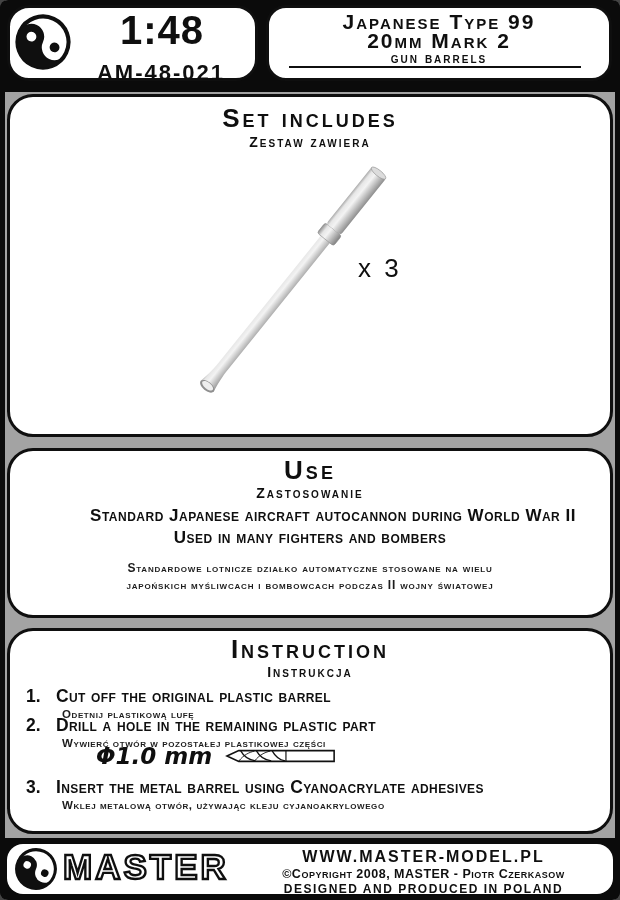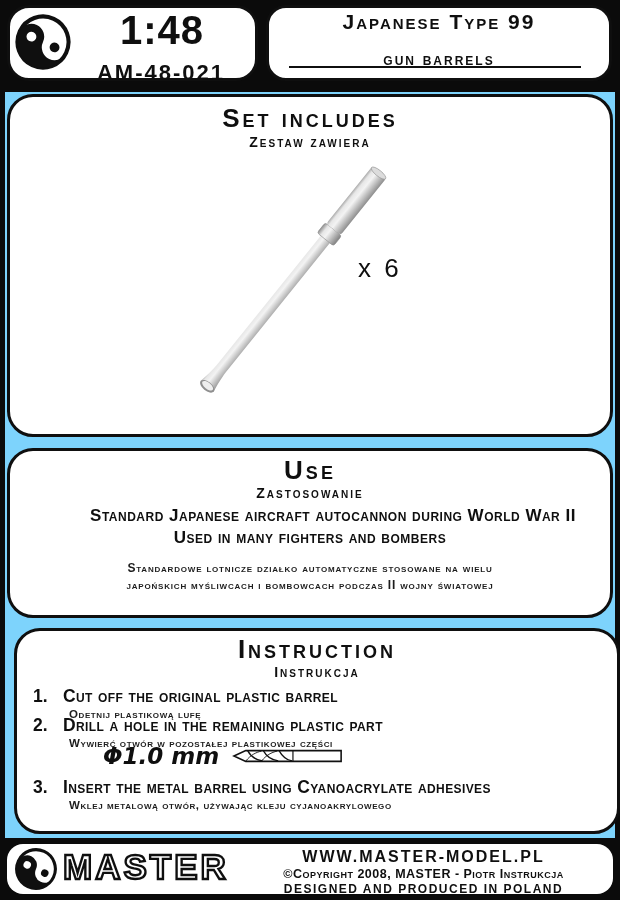--- a/index.html
+++ b/index.html
@@ -1,44 +1,44 @@
 <!DOCTYPE html>
 <html><head>
 <meta charset="utf-8">
 <style>
   html,body{margin:0;padding:0;background:#444;}
-  .page{position:relative;width:620px;height:900px;background:#7dd3fc;overflow:hidden;
-        font-family:"Liberation Sans",sans-serif;color:#0f0f0f;margin:0 auto;}
+  .page{position:relative;width:620px;height:900px;background:#a3a3a3;overflow:hidden;
+        font-family:"Liberation Sans",sans-serif;color:#0f0f0f;margin:0 auto;border-radius:8px;}
   .abs{position:absolute;}
   
   .band-top{left:0;top:0;width:620px;height:92px;background:#0b0b0b;}
   .band-bottom{left:0;top:838px;width:620px;height:62px;background:#0b0b0b;}
   .edge-l{left:0;top:0;width:5px;height:900px;background:#0b0b0b;}
   .edge-r{left:615px;top:0;width:5px;height:900px;background:#0b0b0b;}
   
   .box{position:absolute;background:#ffffff;border:3px solid #0f0f0f;}
   .hdr-left{left:7px;top:5px;width:245px;height:70px;border-radius:22px;}
   .hdr-right{left:266px;top:5px;width:340px;height:70px;border-radius:20px;}
   .sec-set{left:7px;top:94px;width:600px;height:337px;border-radius:26px;}
   .sec-use{left:7px;top:448px;width:600px;height:164px;border-radius:26px;}
-  .sec-ins{left:7px;top:628px;width:600px;height:200px;border-radius:26px;margin-left:7px;}
+  .sec-ins{left:7px;top:628px;width:600px;height:200px;border-radius:26px;}
   .ftr-box{left:7px;top:844px;width:606px;height:50px;border-radius:16px;background:#fff;border:none;}
   
   .sc{font-variant:small-caps;font-weight:700;}
   .ctr{left:0;right:0;text-align:center;white-space:nowrap;}
   .sec-title{font-size:26px;letter-spacing:3px;}
   .sec-sub{font-size:14px;letter-spacing:2px;}
   
   .scale{left:62px;width:180px;top:2px;text-align:center;font-size:40px;font-weight:700;letter-spacing:1px;line-height:1;}
   .series{left:56px;width:190px;top:40px;text-align:center;font-size:19px;font-weight:400;letter-spacing:1px;white-space:nowrap;margin-top:48px;}
   .code{left:56px;width:190px;top:52px;text-align:center;font-size:22px;font-weight:700;letter-spacing:2px;white-space:nowrap;}
   
   .pt1{top:2px;font-size:21px;letter-spacing:2px;}
   .pt2{top:21px;font-size:21px;letter-spacing:2px;}
-  .pt3{top:42px;font-size:17px;letter-spacing:2px;}
+  .pt3{top:42px;font-size:14px;letter-spacing:2px;}
   .pdiv{left:20px;top:58px;width:292px;border-top:2px solid #0f0f0f;height:0;}
   .pt4{top:59px;font-size:12.5px;letter-spacing:1.5px;}
   
   .use-l1{top:55px;font-size:17px;letter-spacing:0.5px;padding-left:46px;}
   .use-l2{top:77px;font-size:17px;letter-spacing:0.5px;}
   .use-p1{top:110px;font-size:12px;letter-spacing:0.8px;color:#1c1c1c;}
   .use-p2{top:127px;font-size:12px;letter-spacing:0.8px;color:#1c1c1c;}
   
   .step{position:absolute;left:16px;white-space:nowrap;}
   .step-en{font-size:17.5px;letter-spacing:0.4px;}
@@ -73,20 +73,21 @@
         <circle cx="50" cy="72" r="8.5" fill="#ffffff"></circle>
       </g>
     </svg>
     <div class="abs scale">1:48</div>
     <div class="abs series">AIR MASTER SERIES</div>
     <div class="abs code">AM-48-021</div>
   </div>
 
   <div class="box hdr-right">
     <div class="abs ctr sc pt1">Japanese Type 99</div>
+    <div class="abs ctr sc pt2">20mm Mark 2</div>
     <div class="abs ctr sc pt3">gun barrels</div>
     <div class="abs pdiv"></div>
   </div>
 
   <div class="box sec-set">
     <div class="abs ctr sc sec-title" style="top:6px;">Set includes</div>
     <div class="abs ctr sc sec-sub" style="top:37px;">Zestaw zawiera</div>
 
     <svg class="abs" style="left:135px;top:52px;" width="280" height="270" viewBox="0 0 280 270">
       <defs>
@@ -105,21 +106,21 @@
         <rect x="192" y="-10.5" width="13" height="21" rx="2.5" fill="url(#met)" stroke="#8a8a8a" stroke-width="0.6"></rect>
 
         <rect x="205" y="-9.2" width="73" height="18.4" rx="3" fill="url(#met)"></rect>
         <ellipse cx="277" cy="0" rx="3" ry="9" fill="#dcdcdc" stroke="#9a9a9a" stroke-width="0.7"></ellipse>
 
         <ellipse cx="3.5" cy="0" rx="4.6" ry="8.4" fill="#8f8f8f"></ellipse>
         <ellipse cx="4.2" cy="0" rx="3.2" ry="6.6" fill="#eeeeee"></ellipse>
       </g>
     </svg>
 
-    <div class="abs" style="left:348px;top:156px;font-size:26px;letter-spacing:3px;">x 6</div>
+    <div class="abs" style="left:348px;top:156px;font-size:26px;letter-spacing:3px;">x 3</div>
   </div>
 
   <div class="box sec-use">
     <div class="abs ctr sc sec-title" style="top:4px;">Use</div>
     <div class="abs ctr sc sec-sub" style="top:34px;">Zastosowanie</div>
     <div class="abs ctr sc use-l1">Standard Japanese aircraft autocannon during World War II</div>
     <div class="abs ctr sc use-l2">Used in many fighters and bombers</div>
     <div class="abs ctr sc use-p1">Standardowe lotnicze działko automatyczne stosowane na wielu</div>
     <div class="abs ctr sc use-p2">japońskich myśliwcach i bombowcach podczas II wojny światowej</div>
   </div>
@@ -159,18 +160,18 @@
       <g transform="rotate(115 50 50)">
         <circle cx="50" cy="50" r="44" fill="#ffffff" stroke="#0f0f0f" stroke-width="7"></circle>
         <path d="M50,6 A44,44 0 0 1 50,94 A22,22 0 0 1 50,50 A22,22 0 1 0 50,6 Z" fill="#0f0f0f"></path>
         <circle cx="50" cy="28" r="8.5" fill="#0f0f0f"></circle>
         <circle cx="50" cy="72" r="8.5" fill="#ffffff"></circle>
       </g>
     </svg>
     <div class="abs wordmark">MASTER</div>
     <div class="abs ftr-text">
       <div class="ftr-web">WWW.MASTER-MODEL.PL</div>
-      <div class="ftr-copy">©Copyright 2008, MASTER - Piotr Instrukcja</div>
+      <div class="ftr-copy">©Copyright 2008, MASTER - Piotr Czerkasow</div>
       <div class="ftr-made">DESIGNED AND PRODUCED IN POLAND</div>
     </div>
   </div>
 
 </div>
 
 </body></html>

